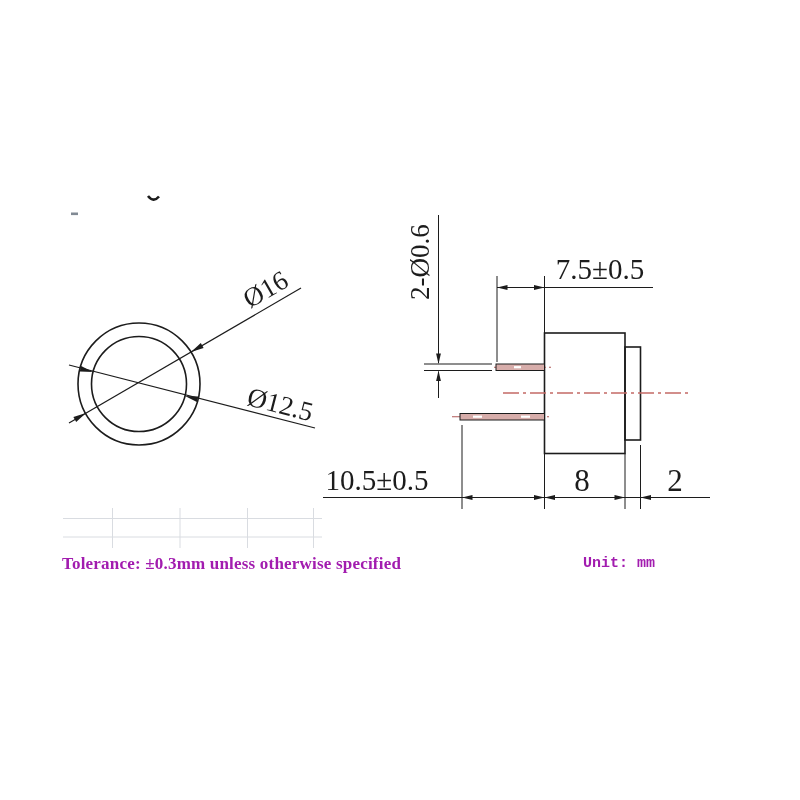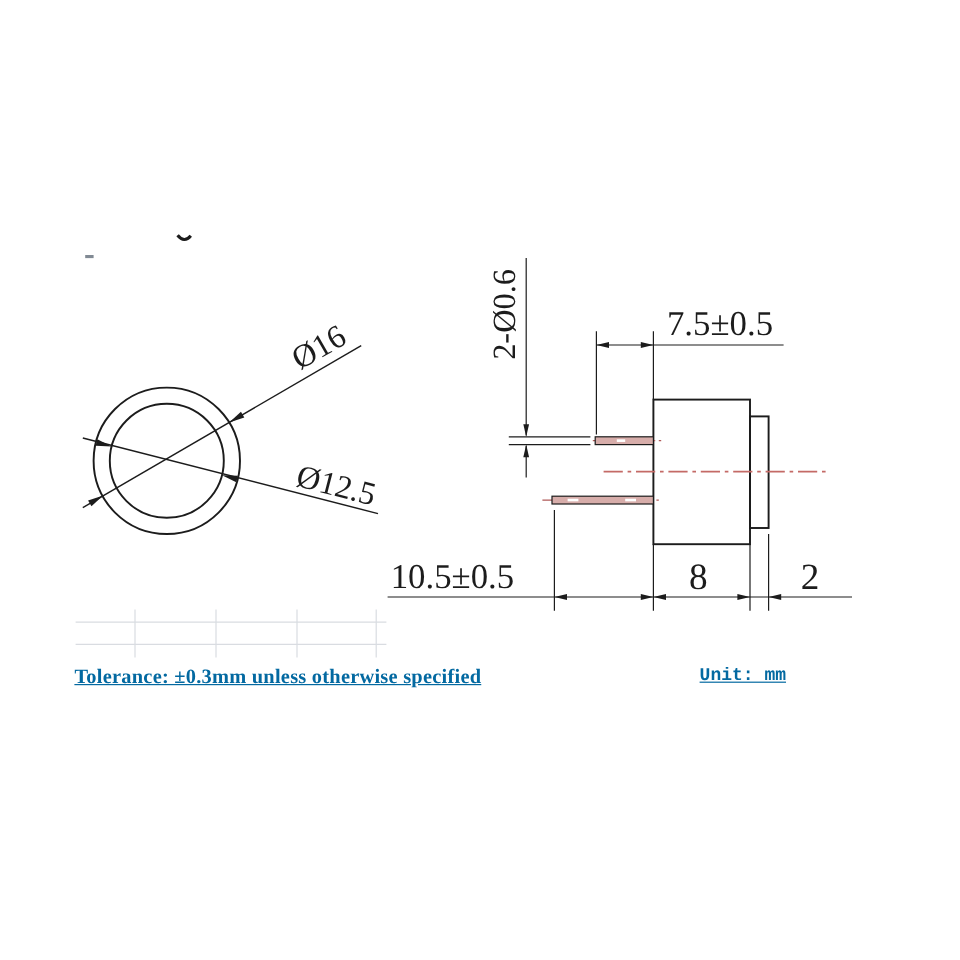--- a/index.html
+++ b/index.html
@@ -10,21 +10,21 @@
   .thin{stroke:#1c1c1c;stroke-width:1;fill:none;}
   .outline{stroke:#1c1c1c;stroke-width:1.6;fill:none;}
   .arr{fill:#1c1c1c;stroke:none;}
   .dimtxt{font-family:"Liberation Serif",serif;fill:#1c1c1c;}
   .f27{font-size:27px;}
   .f29{font-size:29px;}
   .f31{font-size:31px;}
   .gridln{stroke:#d9dce1;stroke-width:1;fill:none;}
   .pinrect{stroke:#1c1c1c;stroke-width:1;}
   .whitedash{stroke:#ffffff;stroke-width:2.2;fill:none;}
-  .note{position:absolute;font-weight:bold;color:#0369a1;text-decoration:underline;}
+  .note{position:absolute;font-weight:bold;color:#a21caf;}
   .tol{left:62px;top:554px;font-size:17px;font-family:"Liberation Serif",serif;letter-spacing:.2px;}
   .unit{left:583px;top:555px;font-size:15px;font-family:"Liberation Mono",monospace;text-align:right;}
 </style>
 </head>
 <body>
 
 <div class="stage">
   <svg width="800" height="800" viewBox="0 0 800 800">
 
     <g>

